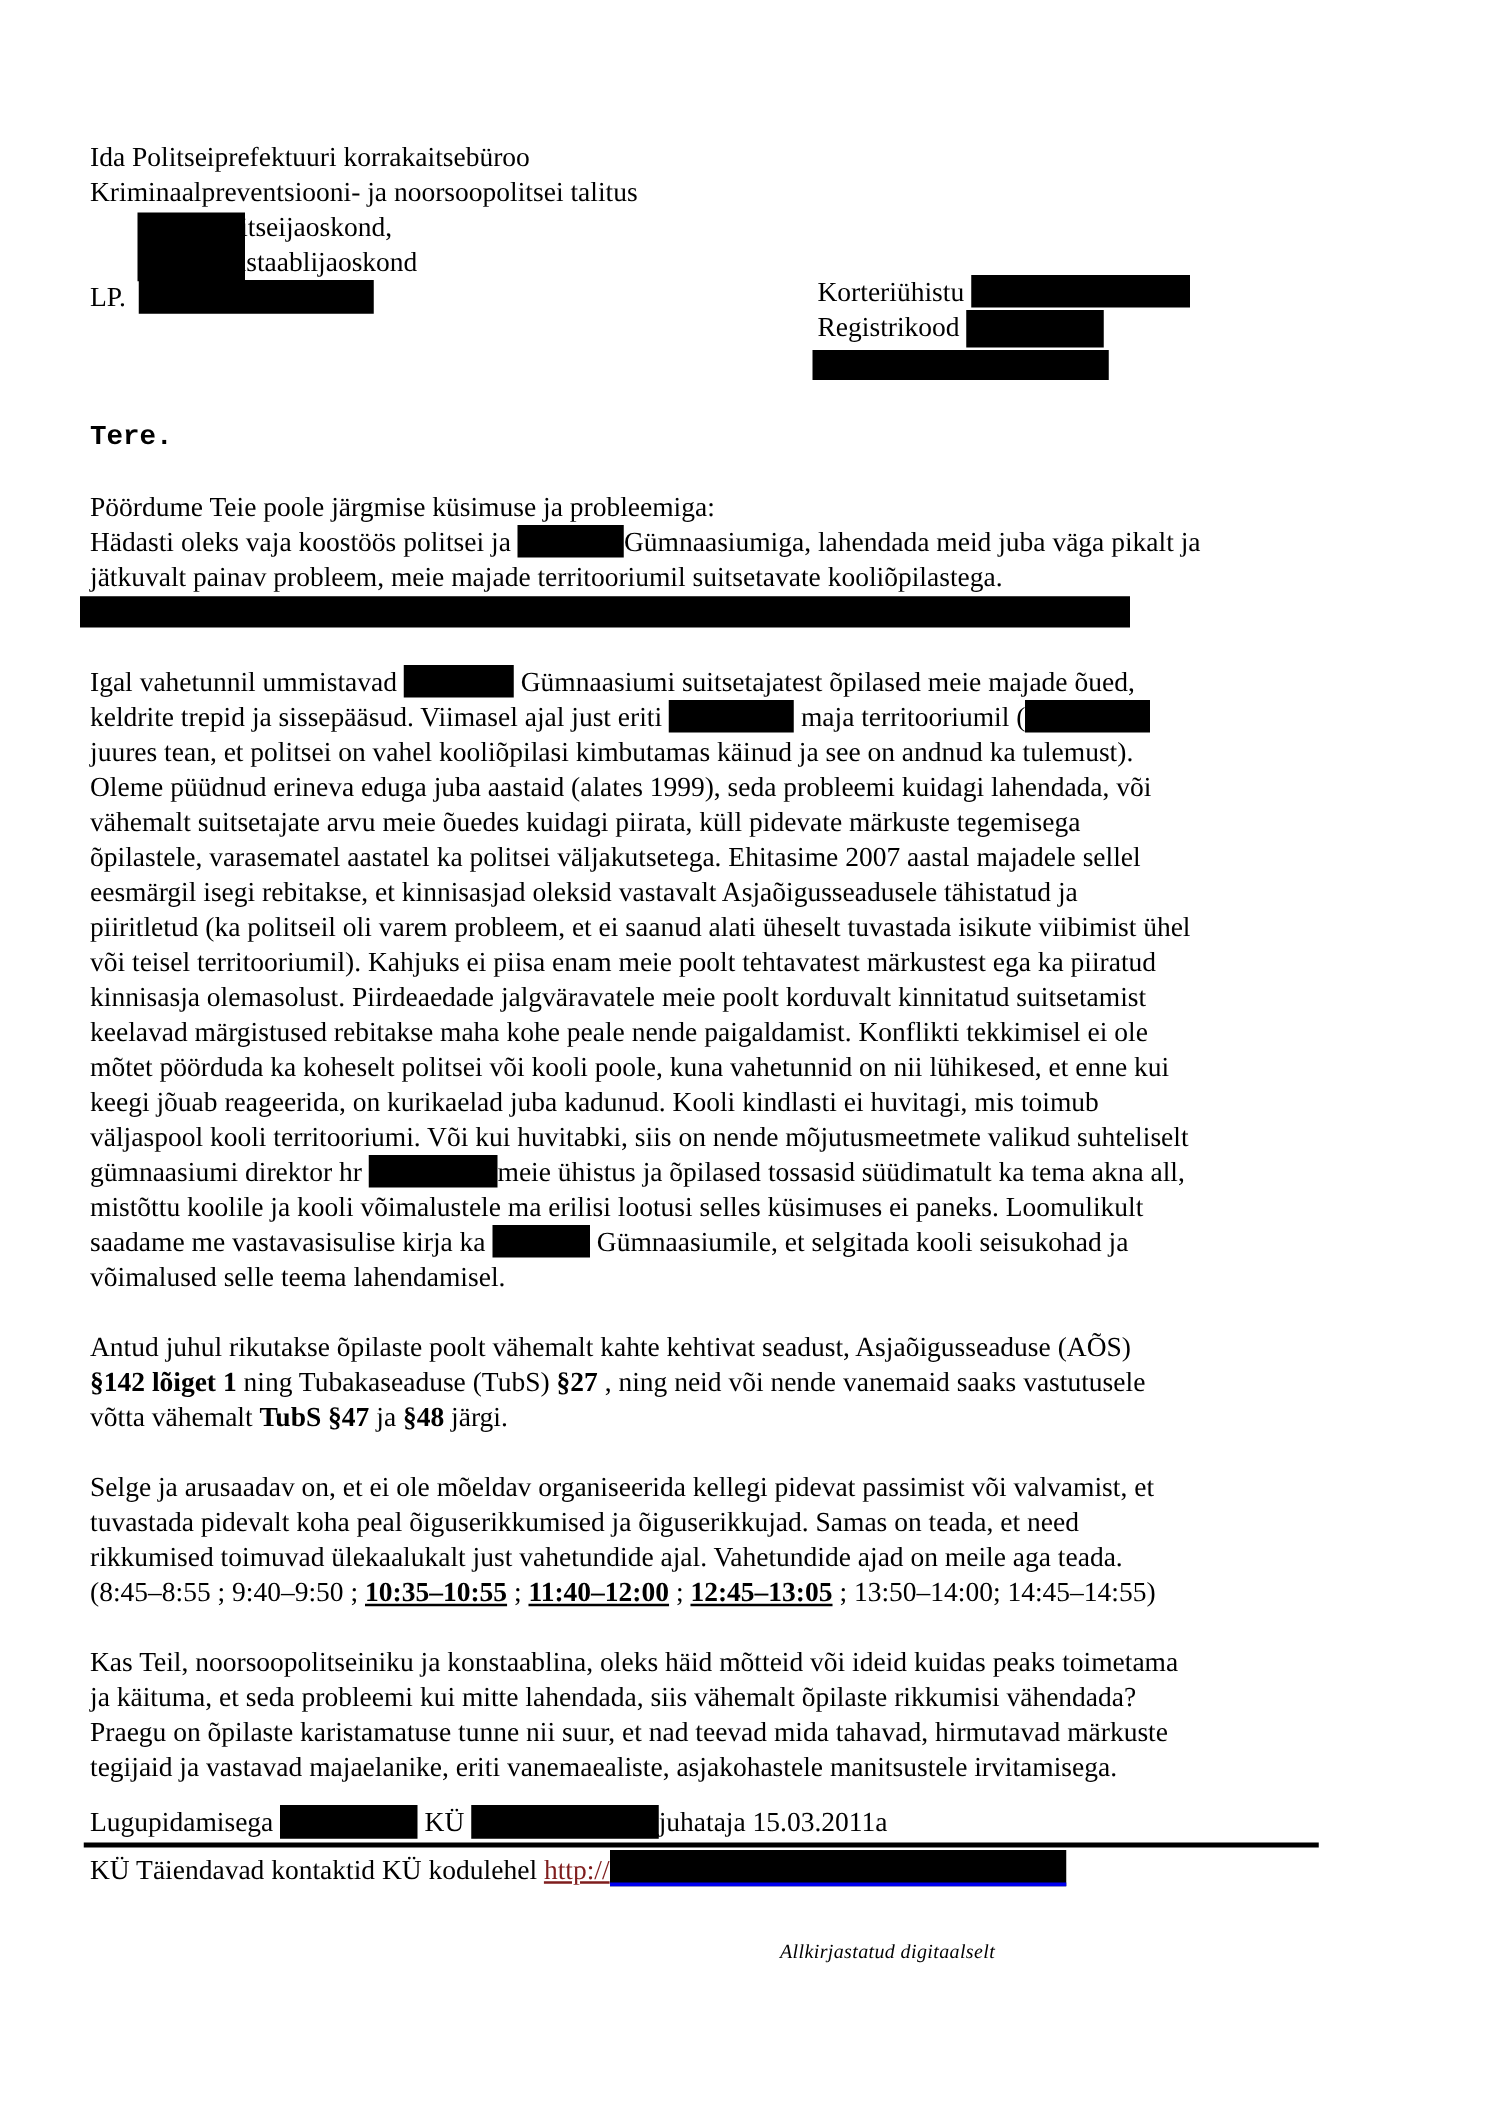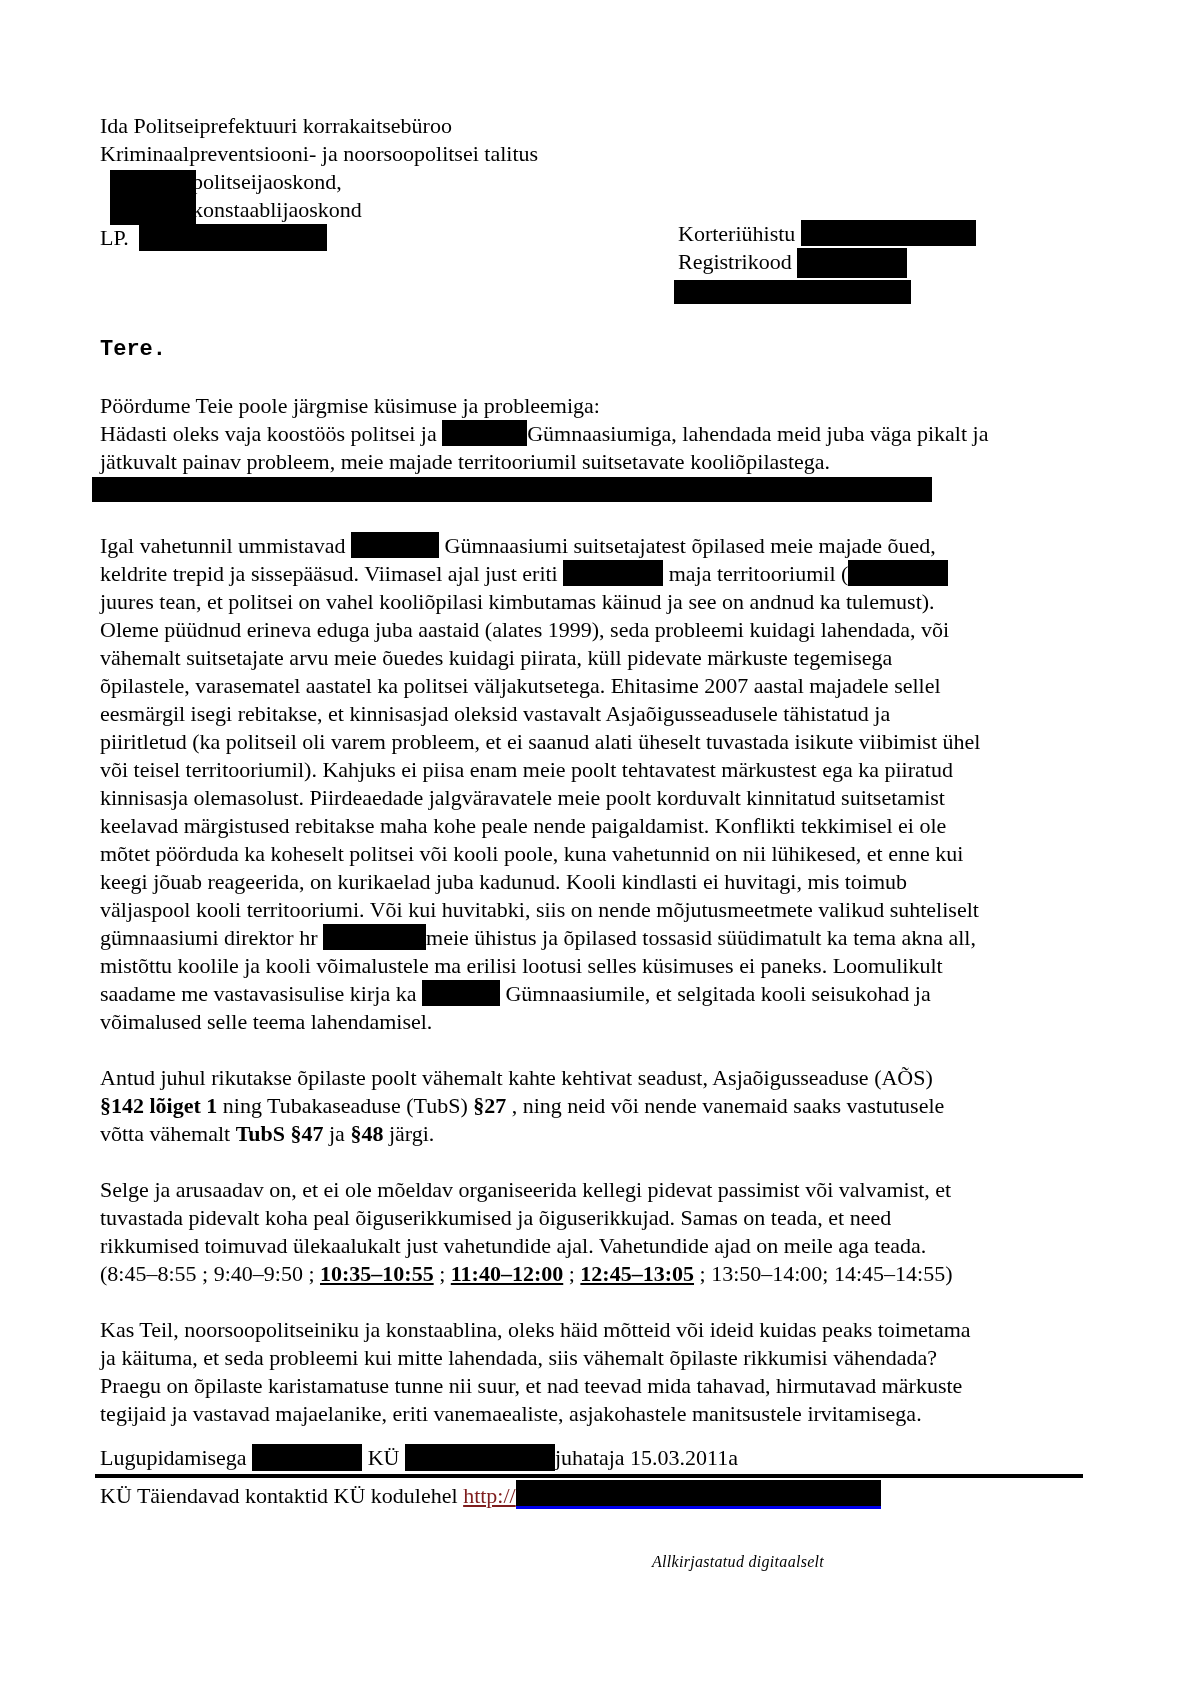--- a/index.html
+++ b/index.html
@@ -2,33 +2,33 @@
 <html><head>
 <meta charset="utf-8">
 <style>
   html,body{margin:0;padding:0;background:#ffffff;}
   .page{
     position:relative;
     width:1191px;height:1684px;
     background:#ffffff;color:#000000;
     font-family:"Liberation Serif","DejaVu Serif",serif;
     font-size:22px;line-height:28px;
-    padding:112px 100px 0 100px;
+    padding:112px 100px 0 72px;
     box-sizing:border-box;
     overflow:hidden;
   }
   .tline{height:28px;white-space:nowrap;}
   .tline.indent{padding-left:92px;}
   .redact{display:inline-block;background:#000000;height:25px;vertical-align:-5px;}
   .redact-u{border-bottom:3px solid #0000ee;}
   .b{font-weight:bold;}
   .u{text-decoration:underline;}
   a.weblink{color:#7f1d1d;text-decoration:underline;cursor:pointer;}
   .sender-redaction{position:absolute;left:110px;top:170px;width:86px;height:55px;background:#000000;}
-  .recipient{position:absolute;left:678px;top:220px;}
+  .recipient{position:absolute;left:654px;top:220px;}
   .greeting{margin-top:84px;font-family:Liberation Mono, monospace;}
   .para{margin-top:28px;}
   .signature{margin-top:16px;}
   .rule{height:4px;background:#000000;width:988px;margin:2px 0 0 -5px;}
   .footer{margin-top:2px;}
   .digital-note{
     margin:40px 0 0 552px;
     font-family:Liberation Serif, serif;
     font-style:italic;font-size:16px;letter-spacing:0.3px;
     height:28px;

